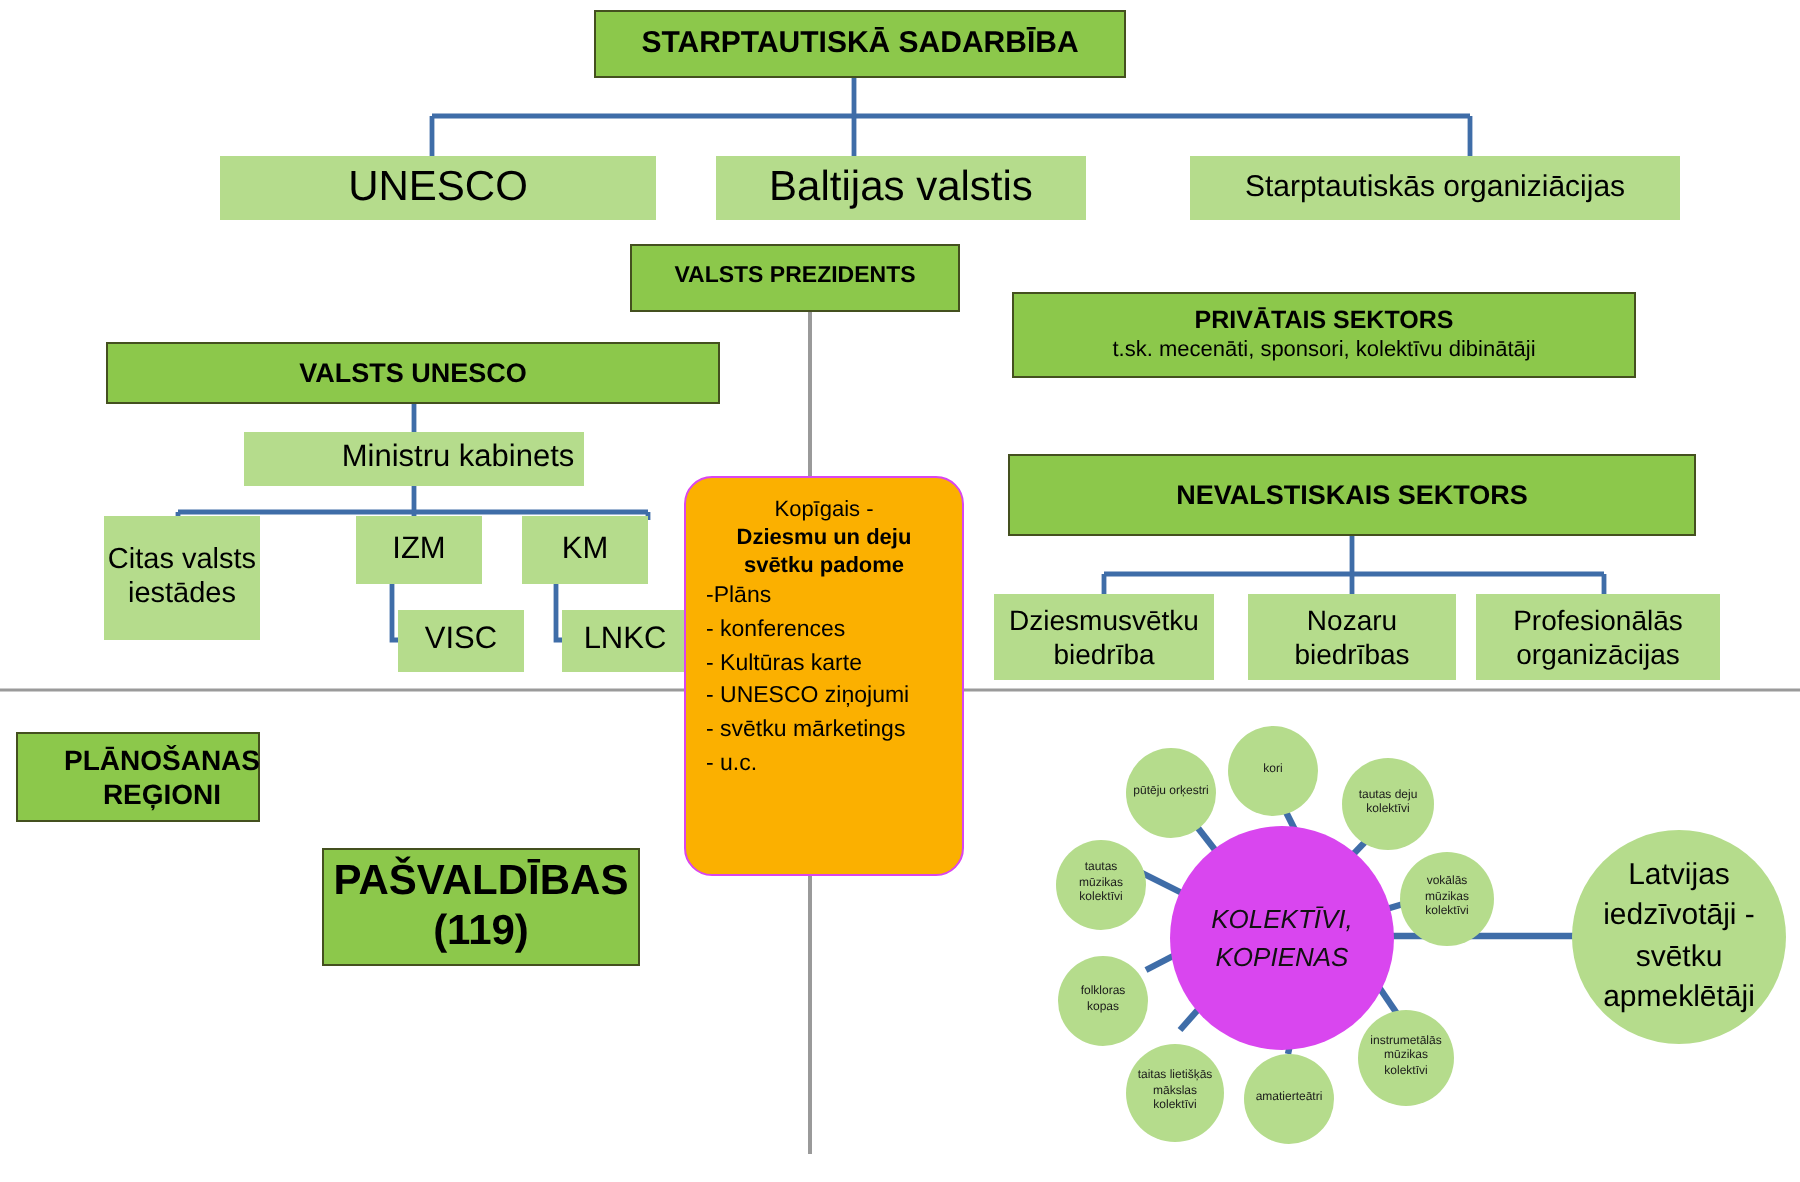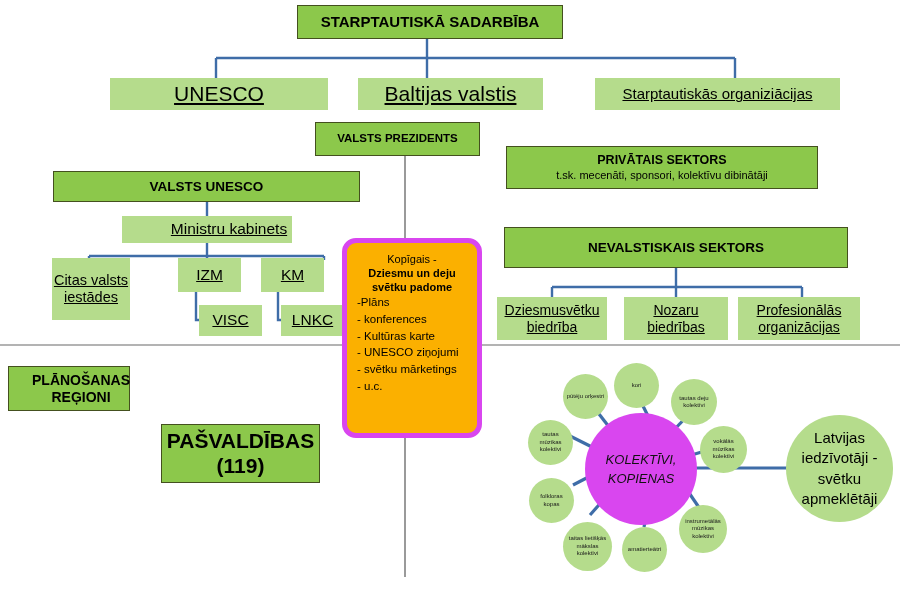--- a/index.html
+++ b/index.html
@@ -3,23 +3,23 @@
 <meta charset="utf-8">
 <style>
   html,body{margin:0;padding:0;background:#ffffff;}
   body{width:900px;height:591px;position:relative;overflow:hidden;
        font-family:"Liberation Sans", sans-serif;color:#000;}
   #canvas{position:absolute;left:0;top:0;width:900px;height:591px;}
   .box{position:absolute;box-sizing:border-box;display:flex;
        flex-direction:column;align-items:center;justify-content:center;
        text-align:center;line-height:1.18;}
   .dark{background:#8CC84B;border:1px solid #44501f;}
-  .light{background:#B5DC8C;text-decoration:underline;}
+  .light{background:#B5DC8C;}
   .bold{font-weight:bold;}
-  .orange{background:#FBB000;border:5px solid #d946ef;border-radius:14px;
+  .orange{background:#FBB000;border:1px solid #d946ef;border-radius:14px;
           align-items:stretch;justify-content:flex-start;padding:10px 8px 0 8px;}
   .orange .ttl{text-align:center;font-size:11px;line-height:1.25;}
   .orange .li{text-align:left;font-size:11.5px;line-height:1.45;padding-left:2px;}
   svg{position:absolute;left:0;top:0;}
   .circ{position:absolute;border-radius:50%;display:flex;align-items:center;
         justify-content:center;text-align:center;box-sizing:border-box;}
   .sat{background:#B5DC8C;font-size:6px;line-height:1.25;color:#1a1a1a;}
   .hub{background:#d946ef;font-size:13px;line-height:1.5;color:#111;font-style:italic;}
   .big{background:#B5DC8C;font-size:15px;line-height:1.35;color:#000000;}
 </style>

